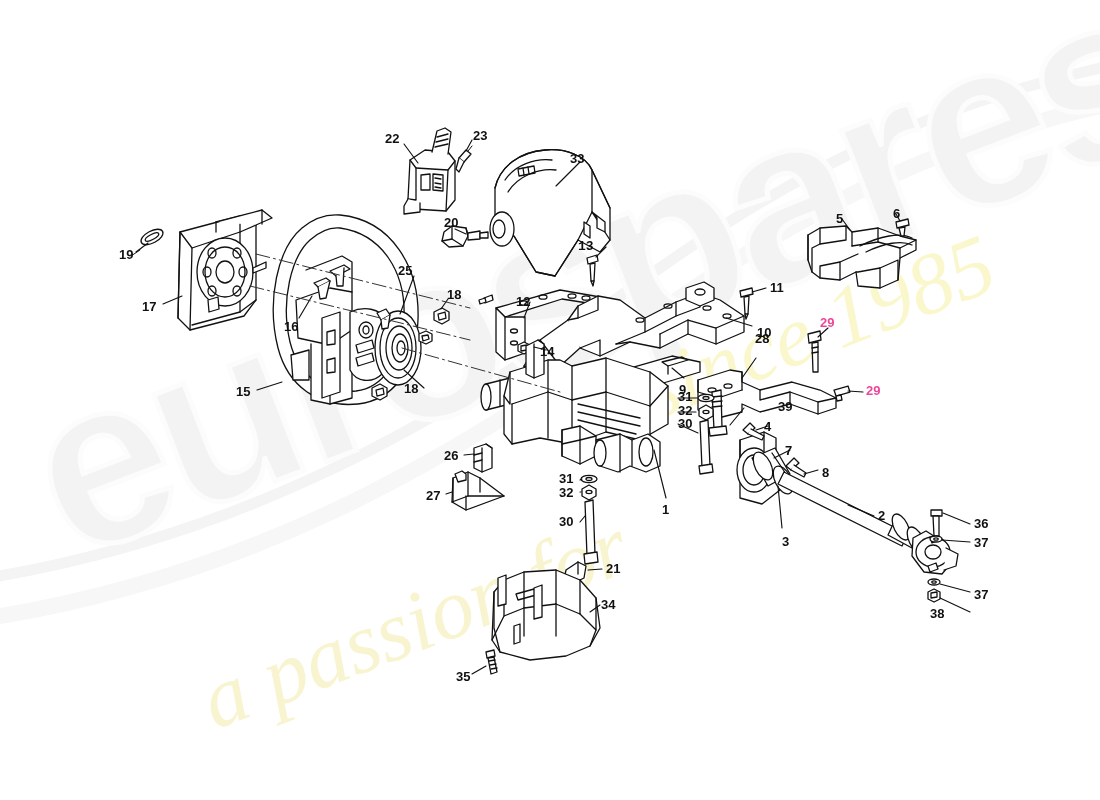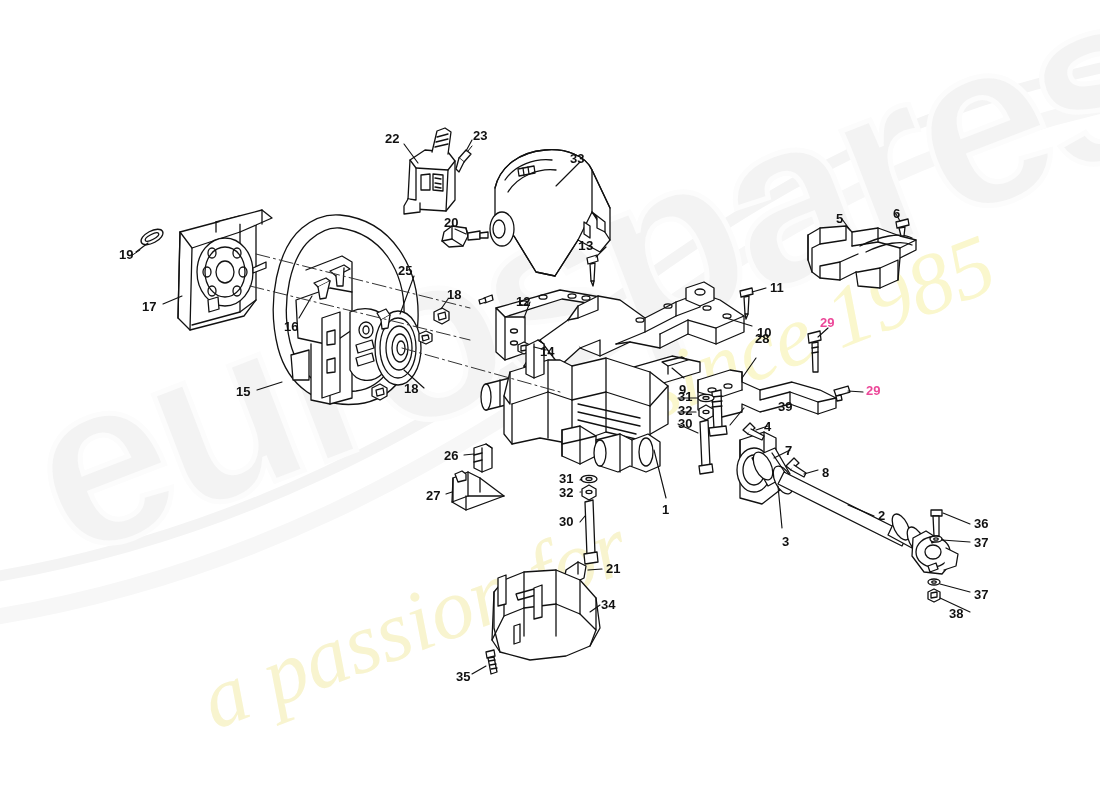--- a/index.html
+++ b/index.html
@@ -597,17 +597,17 @@
     <span class="lbl" style="left:559px;top:486px;">32</span>
     <span class="lbl" style="left:678px;top:417px;">30</span>
     <span class="lbl" style="left:678px;top:390px;">31</span>
     <span class="lbl" style="left:678px;top:404px;">32</span>
     <span class="lbl" style="left:570px;top:152px;">33</span>
     <span class="lbl" style="left:601px;top:598px;text-align:right;">34</span>
     <span class="lbl" style="left:456px;top:670px;">35</span>
     <span class="lbl" style="left:974px;top:517px;">36</span>
     <span class="lbl" style="left:974px;top:536px;">37</span>
     <span class="lbl" style="left:974px;top:588px;">37</span>
-    <span class="lbl" style="left:949px;top:607px;">38</span>
+    <span class="lbl" style="left:930px;top:607px;">38</span>
     <span class="lbl" style="left:778px;top:400px;">39</span>
   </div>
 
 </div>
 
 </body></html>

